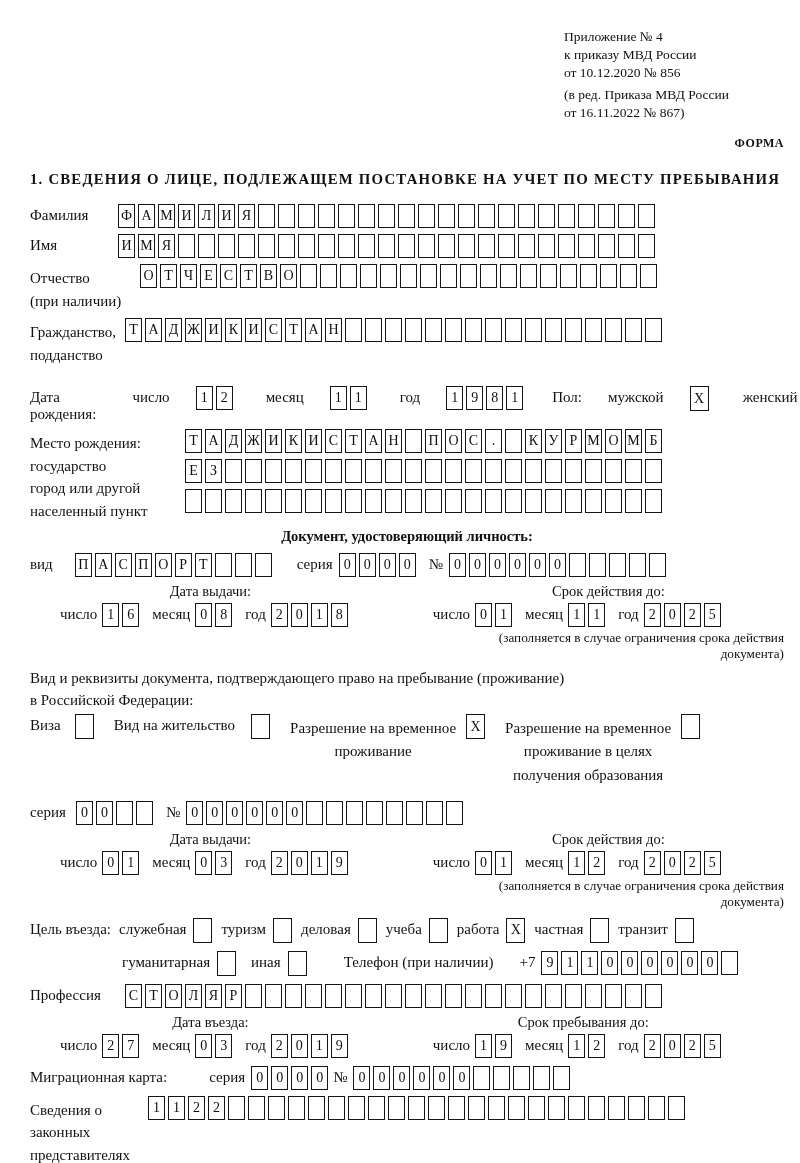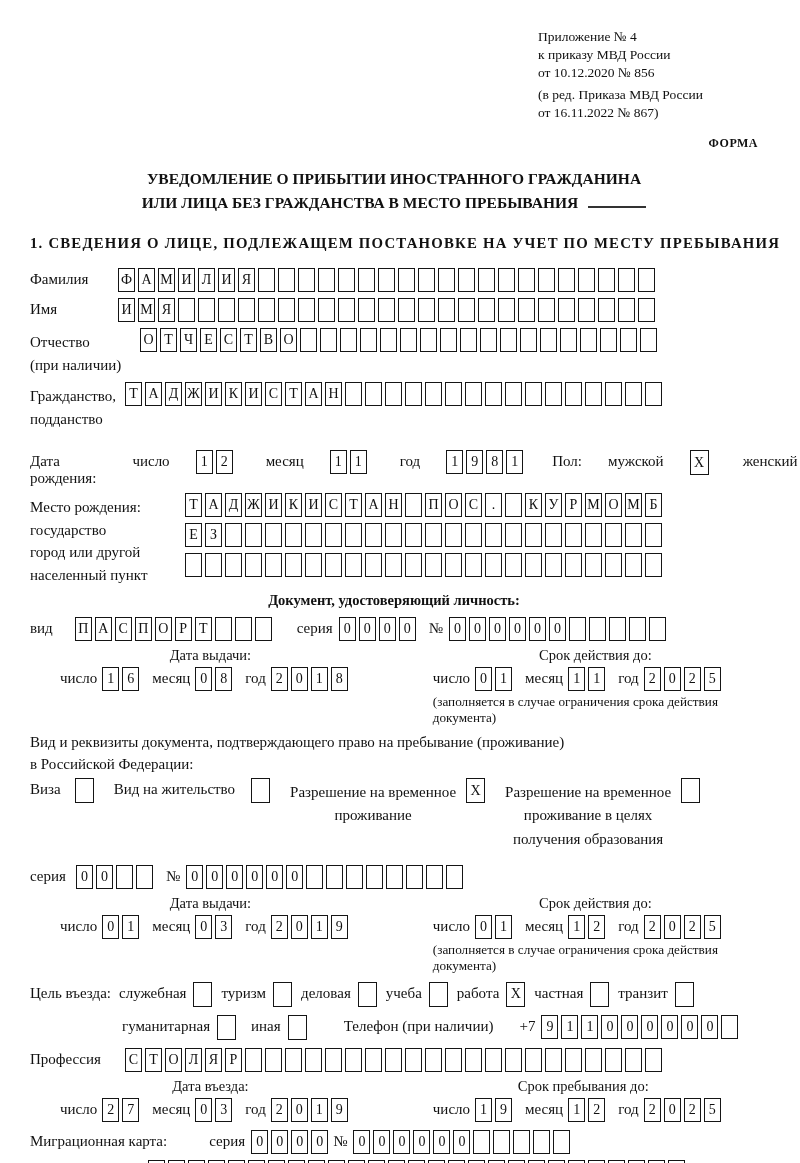--- a/index.html
+++ b/index.html
@@ -2,21 +2,21 @@
 <html><head>
 <meta charset="utf-8">
 <style>
   * { margin:0; padding:0; box-sizing:border-box; }
   html,body { background:#ffffff; }
   body {
     width:800px; height:1163px; overflow:hidden;
     font-family:"Liberation Serif", serif;
     color:#111; font-size:15px;
   }
-  .page { width:800px; height:1163px; padding:28px 42px 10px 30px; background:#fff; }
+  .page { width:800px; height:1163px; padding:28px 16px 10px 30px; background:#fff; }
 
   
   .annex { margin-left:auto; width:220px; font-size:13.5px; line-height:1.32; }
   .annex .gap { height:5px; }
   .forma { text-align:right; font-weight:bold; font-size:12px; margin-top:14px; letter-spacing:0.5px; }
 
   
   .title { text-align:center; font-weight:bold; font-size:15.5px; line-height:1.55; margin-top:16px; }
   .blank-line { display:inline-block; width:58px; border-bottom:2px solid #333; margin-left:10px; }
 
@@ -48,21 +48,21 @@
 
   
   .dates-pair { display:flex; margin-bottom:8px; }
   .dgroup { }
   .dgroup.left { margin-left:30px; }
   .dgroup.right { margin-left:72px; }
   .dhead { text-align:center; font-size:14.5px; margin-bottom:3px; }
   .drow { display:flex; align-items:flex-start; }
   .dlbl { padding-top:3px; margin-right:5px; }
   .dlbl + .cells { margin-right:10px; }
-  .note { font-size:13.2px; text-align:left; margin-top:3px; }
+  .note { font-size:13.2px; text-align:right; margin-top:3px; }
 
   
   .opts { display:flex; align-items:flex-start; margin:4px 0 14px 0; }
   .opt { display:flex; align-items:flex-start; margin-right:20px; }
   .opt:last-child { margin-right:0; }
   .opt-label { padding-top:3px; margin-right:10px; }
   .opt-label.center { text-align:center; line-height:1.55; }
 
   
   .purline { display:flex; align-items:flex-start; margin-bottom:8px; }
@@ -79,24 +79,20 @@
     <div>Приложение № 4</div>
     <div>к приказу МВД России</div>
     <div>от 10.12.2020 № 856</div>
     <div class="gap"></div>
     <div>(в ред. Приказа МВД России</div>
     <div>от 16.11.2022 № 867)</div>
   </div>
 
   <div class="forma">ФОРМА</div>
 
-  <div class="title">
-    <div>УВЕДОМЛЕНИЕ О ПРИБЫТИИ ИНОСТРАННОГО ГРАЖДАНИНА</div>
-    <div><span>ИЛИ ЛИЦА БЕЗ ГРАЖДАНСТВА В МЕСТО ПРЕБЫВАНИЯ</span><span class="blank-line"></span></div>
-  </div>
 
   <div class="sect-head">1. СВЕДЕНИЯ О ЛИЦЕ, ПОДЛЕЖАЩЕМ ПОСТАНОВКЕ НА УЧЕТ ПО МЕСТУ ПРЕБЫВАНИЯ</div>
 
   <div class="frow">
     <div class="lbl w88">Фамилия</div>
     <div class="cells">
         <span class="cell">Ф</span>
         <span class="cell">А</span>
         <span class="cell">М</span>
         <span class="cell">И</span>

